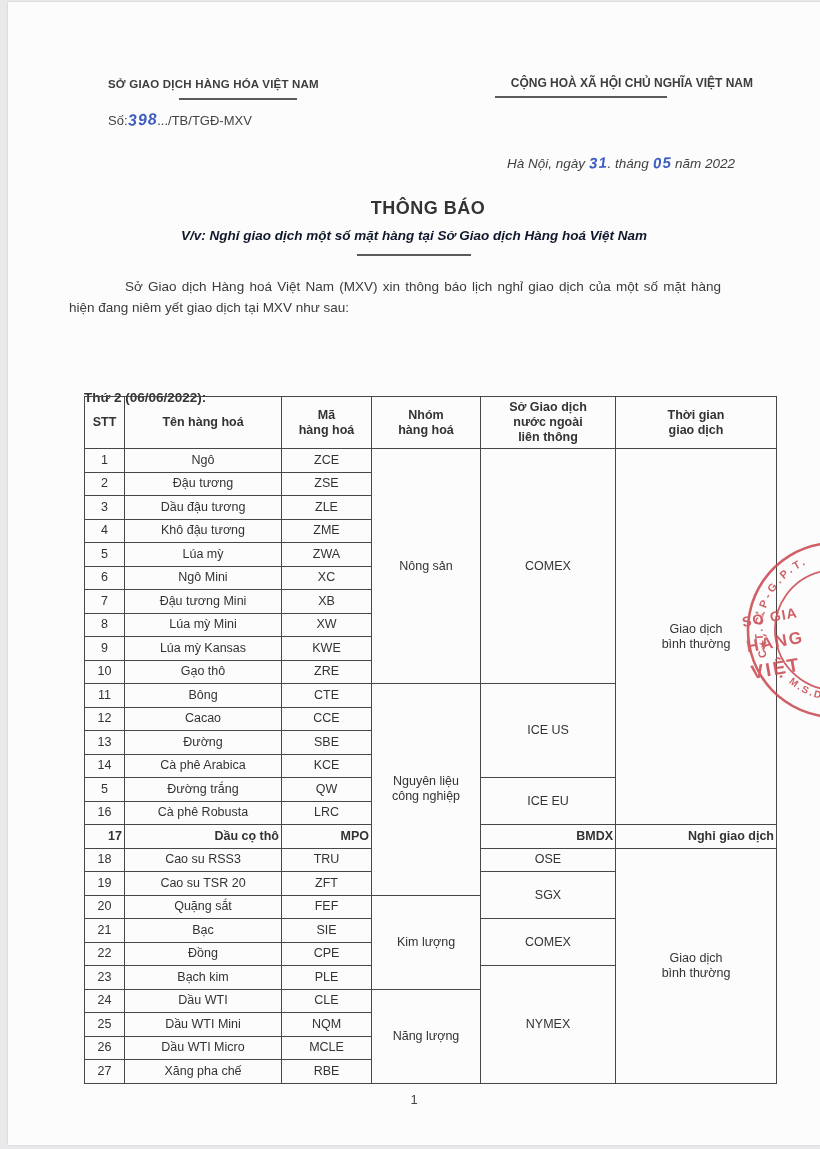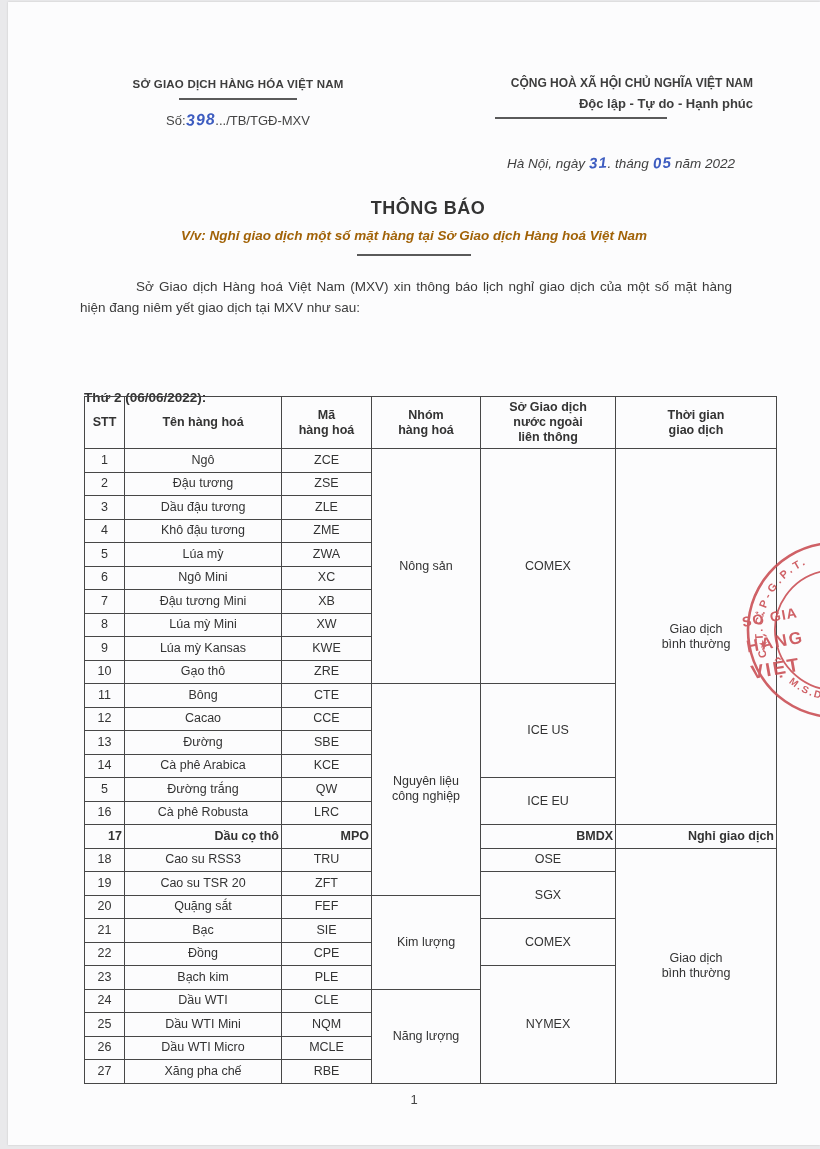--- a/index.html
+++ b/index.html
@@ -14,21 +14,20 @@
     position: absolute;
     left: 8px; top: 2px;
     width: 812px; height: 1143px;
     background: #fcfcfd;
     overflow: hidden;
     box-shadow: 0 0 2px rgba(0,0,0,0.15);
   }
   
   .org-block {
     position: absolute; left: 100px; top: 76px; width: 260px;
-    text-align: center;
   }
   .org-name { font-size: 11.5px; font-weight: bold; letter-spacing: .2px; color: #3d3d3d; }
   .org-underline { width: 118px; height: 1.5px; background: #5a5a5a; margin: 8px auto 0; }
   .doc-number { margin-top: 11px; font-size: 13px; color: #444; }
   .handwriting {
     color: #3d5cc0; font-style: italic; font-weight: bold;
     font-size: 16px; letter-spacing: 1px;
     display: inline-block; transform: rotate(-3deg);
   }
   .national-block {
@@ -45,29 +44,29 @@
   .dateline .handwriting { font-size: 15px; }
   
   .doc-title {
     position: absolute; top: 196px; left: 0; width: 100%;
     text-align: center; font-size: 18px; font-weight: bold;
     letter-spacing: .5px; color: #333; margin-left: 14px;
   }
   .doc-subtitle {
     position: absolute; top: 226px; left: 0; width: 100%;
     text-align: center; font-size: 13.5px; font-weight: bold; font-style: italic;
-    color: #a16207;
+    color: #0f172a;
   }
   .subtitle-underline {
     position: absolute; top: 252px; left: 50%; margin-left: -57px;
     width: 114px; height: 1.5px; background: #5a5a5a;
   }
   
   .body-paragraph {
-    position: absolute; left: 72px; top: 274px; width: 652px;
+    position: absolute; left: 61px; top: 274px; width: 652px;
     font-size: 13.5px; line-height: 21px; text-align: justify;
     text-indent: 56px; color: #3b3b3b;
   }
   .section-heading {
     position: absolute; left: 76px; top: 348px;
     font-size: 13.5px; font-weight: bold; color: #333; margin-top: 40px;
   }
   
   .table-wrap { position: absolute; left: 76px; top: 394px; }
   table.schedule {
@@ -102,21 +101,20 @@
 <div class="page">
 
   <div class="org-block">
     <div class="org-name">SỞ GIAO DỊCH HÀNG HÓA VIỆT NAM</div>
     <div class="org-underline"></div>
     <div class="doc-number"><span>Số:</span><span class="handwriting">398</span><span>.../TB/TGĐ-MXV</span></div>
   </div>
 
   <div class="national-block">
     <div class="national-line1">CỘNG HOÀ XÃ HỘI CHỦ NGHĨA VIỆT NAM</div>
-    <div class="national-line2">Độc lập - Tự do - Hạnh phúc</div>
     <div class="national-underline"></div>
   </div>
 
   <div class="dateline"><span>Hà Nội, ngày </span><span class="handwriting">31</span><span>. tháng </span><span class="handwriting">05</span><span> năm 2022</span></div>
 
   <div class="doc-title">THÔNG BÁO</div>
   <div class="doc-subtitle">V/v: Nghỉ giao dịch một số mặt hàng tại Sở Giao dịch Hàng hoá Việt Nam</div>
   <div class="subtitle-underline"></div>
 
   <div class="body-paragraph">Sở Giao dịch Hàng hoá Việt Nam (MXV) xin thông báo lịch nghỉ giao dịch của một số mặt hàng hiện đang niêm yết giao dịch tại MXV như sau:</div>

